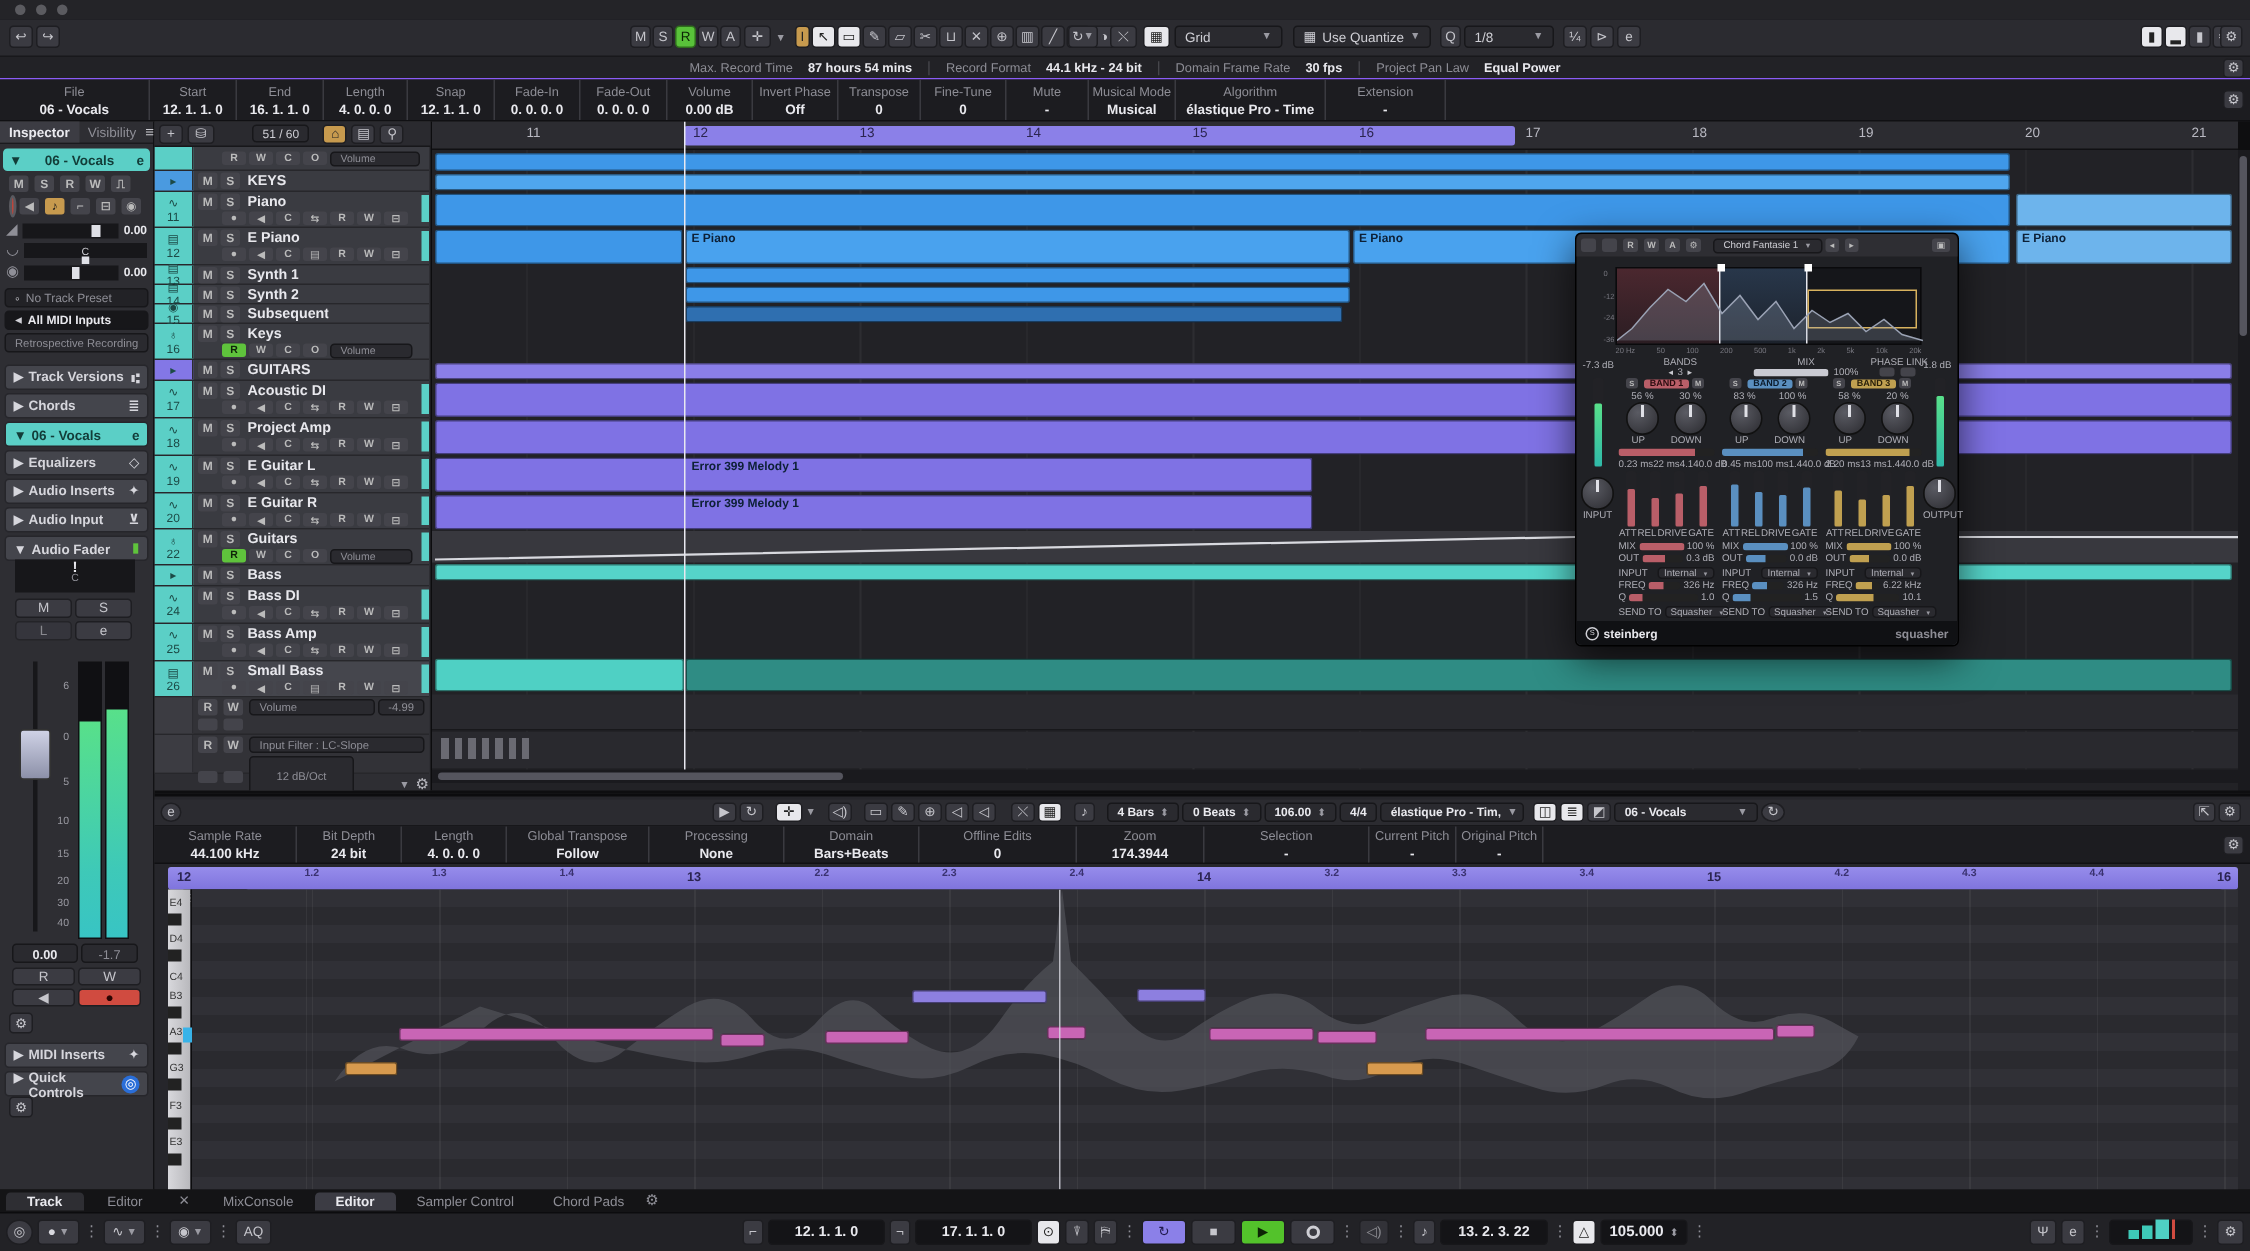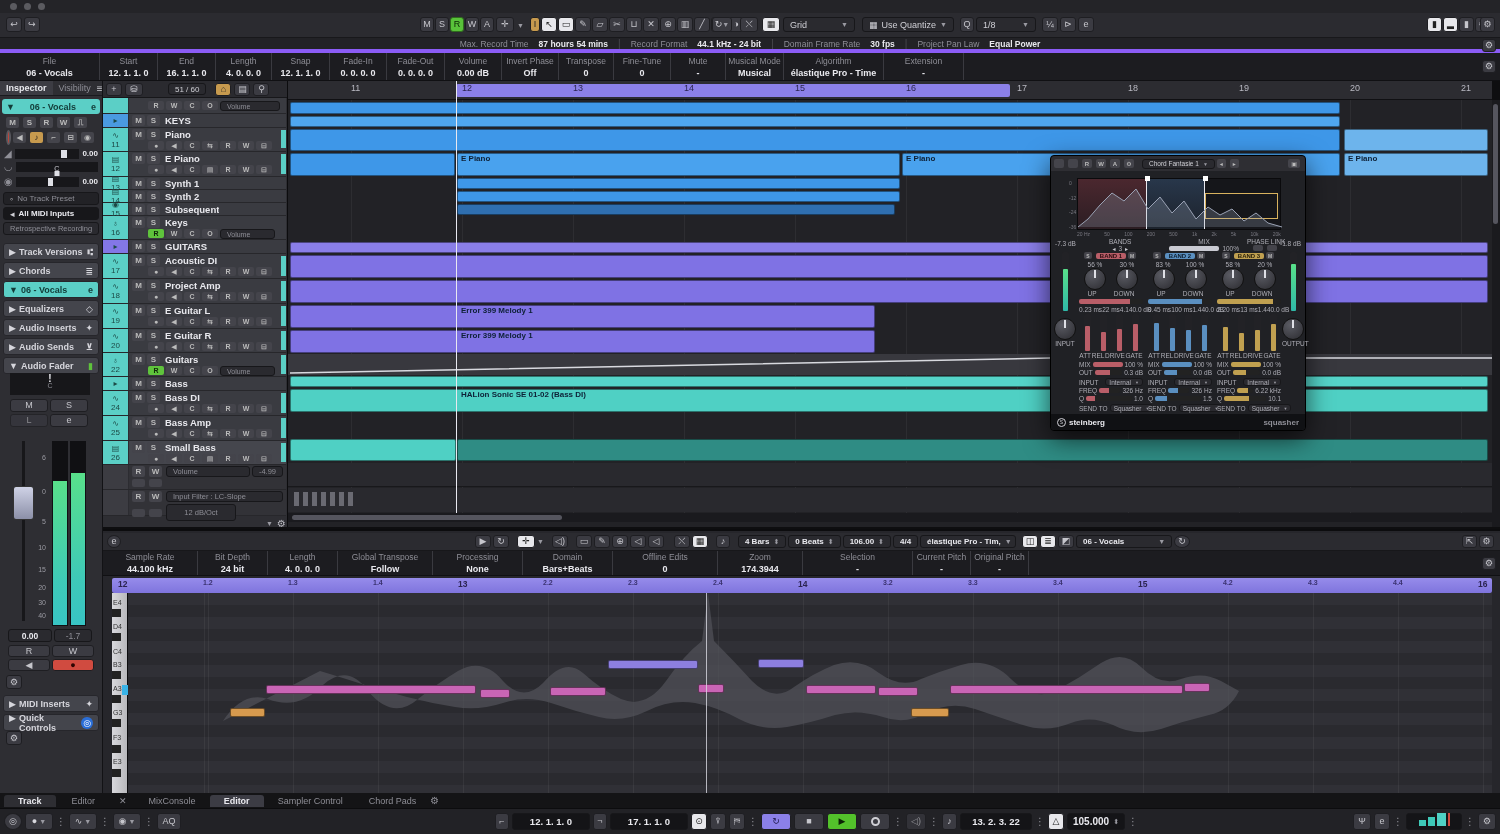--- a/index.html
+++ b/index.html
@@ -141,21 +141,21 @@
   <span class="btn abs" style="left:1078px;top:4px;width:16px;height:15px">e</span>
   <div class="abs flex" style="left:1427px;top:4px;gap:1px">
     <span class="btn lit" style="width:15px;height:15px">▮</span>
     <span class="btn lit" style="width:15px;height:15px">▂</span>
     <span class="btn" style="width:15px;height:15px">▮</span>
     <span class="btn" style="width:15px;height:15px">⚙</span>
   </div>
   <span class="btn abs" style="left:1480px;top:4px;width:15px;height:15px">⚙</span>
 </div>
 
-<div class="abs flex" style="left:0;top:38px;width:1500px;height:15px;background:#222226;border-bottom:4px solid #8b5cf6;justify-content:center;gap:10px">
+<div class="abs flex" style="left:0;top:38px;width:1500px;height:15px;background:#222226;border-bottom:1px solid #8b5cf6;justify-content:center;gap:10px">
   <span class="lbl" style="font-size:8.5px">Max. Record Time</span>
   <span class="val" style="font-size:8.5px">87 hours 54 mins</span>
   <span style="color:#4a4a50">|</span>
   <span class="lbl" style="font-size:8.5px">Record Format</span>
   <span class="val" style="font-size:8.5px">44.1 kHz - 24 bit</span>
   <span style="color:#4a4a50">|</span>
   <span class="lbl" style="font-size:8.5px">Domain Frame Rate</span>
   <span class="val" style="font-size:8.5px">30 fps</span>
   <span style="color:#4a4a50">|</span>
   <span class="lbl" style="font-size:8.5px">Project Pan Law</span>
@@ -313,21 +313,21 @@
   <div class="secrow">
       <span style="display:flex;gap:3px">
         <i style="font-style:normal">▶</i>
         <span>Audio Inserts</span>
       </span>
       <span>✦</span>
     </div>
   <div class="secrow">
       <span style="display:flex;gap:3px">
         <i style="font-style:normal">▶</i>
-        <span>Audio Sends</span>
+        <span>Audio Input</span>
       </span>
       <span>⊻</span>
     </div>
   <div class="secrow">
       <span style="display:flex;gap:3px">
         <i style="font-style:normal">▼</i>
         <span>Audio Fader</span>
       </span>
       <span style="color:#5fc33c">▮</span>
     </div>
@@ -777,21 +777,21 @@
         <div class="flex" style="gap:2px">
           <span class="sq dark">R</span>
           <span class="sq dark">W</span>
           <span class="chip" style="height:11px;width:118px">
             <span class="lbl" style="font-size:7.5px">Input Filter : LC-Slope</span>
           </span>
         </div>
         <div class="flex" style="margin-top:2px;gap:2px">
           <span class="sq dark" style="width:13px;height:8px"></span>
           <span class="sq dark" style="width:13px;height:8px"></span>
-          <span class="chip" style="height:17px;width:70px;justify-content:center">
+          <span class="chip" style="height:27px;width:70px;justify-content:center">
             <span class="lbl" style="font-size:7.5px">12 dB/Oct</span>
           </span>
         </div>
       </div>
     </div>
   <div class="abs flex" style="top:420px;right:2px;gap:4px">
       <span class="ddarrow">▼</span>
       <span class="gear">⚙</span>
     </div>
 </div>
@@ -848,23 +848,20 @@
     </div>
 
   <div class="abs" style="left:0;top:273px;width:1204px;height:21px;background:#38383e">
     <svg width="1204" height="21" style="position:absolute;left:0;top:0">
         <polyline points="2,19 762,4 1204,4" fill="none" stroke="#d8d9df" stroke-width="1.5"></polyline>
       </svg>
   </div>
 
   <div class="ev" style="left:2px;top:295px;width:1198px;height:11px;background:#55d4c9"></div>
 
-  <div class="ev wave-tex" style="left:2px;top:308px;width:1198px;height:23px;background:#4fd0c4">
-      <span class="evlbl" style="left:170px">HALion Sonic SE 01-02 (Bass DI)</span>
-    </div>
 
   <div class="ev midi-tex" style="left:2px;top:358px;width:166px;height:22px;background:#4fd0c4"></div>
   <div class="ev" style="left:169px;top:358px;width:1031px;height:22px;background:#2f8c84"></div>
 
   <div class="abs" style="left:0;top:382px;width:1204px;height:24px;background:#29292e;border-bottom:1px solid #18181b"></div>
   <div class="abs" style="left:0;top:407px;width:1204px;height:24px;background:#29292e">
     <span style="position:absolute;left:6px;top:4px;width:60px;height:14px;background:repeating-linear-gradient(90deg,#6a6a72 0 5px,transparent 5px 9px)"></span>
   </div>
 
   <div class="abs" style="left:168px;top:0;width:1px;height:440px;background:#e8e8f0"></div>

